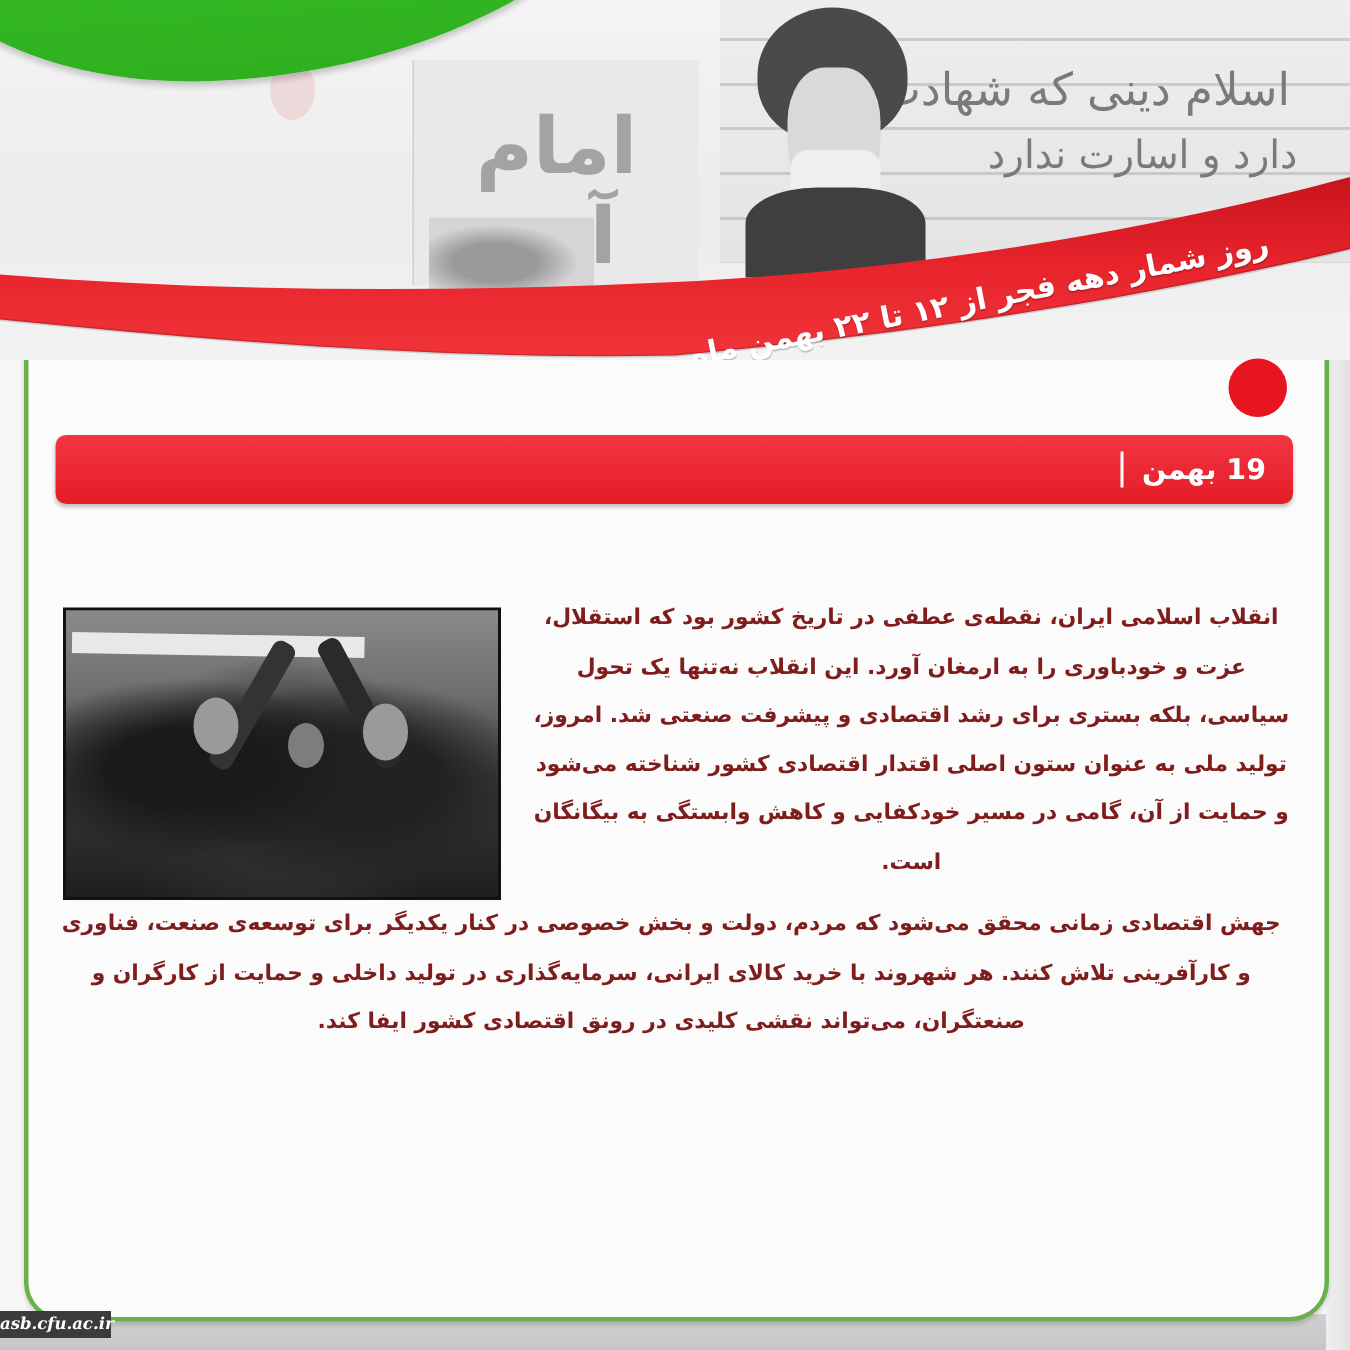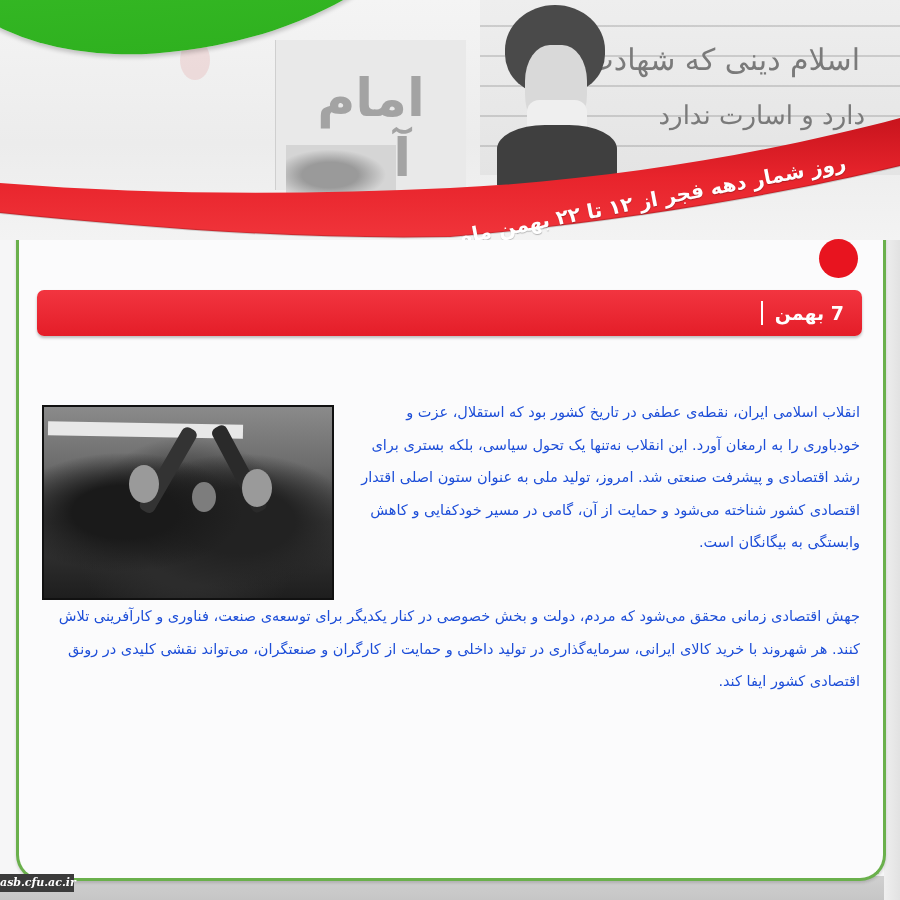--- a/index.html
+++ b/index.html
@@ -233,23 +233,23 @@
       position: absolute; left: 198px; top: 62px;
       width: 30px; height: 38px; border-radius: 50%; background: #9a9a9a;
     }
     .photo .head3 {
       position: absolute; left: 148px; top: 75px;
       width: 24px; height: 30px; border-radius: 50%; background: #7d7d7d;
     }
     .article {
       position: absolute;
       direction: rtl;
-      text-align: right;
-      color: #1d4ed8;
-      font-weight: normal;
+      text-align: center;
+      color: #7f1d1d;
+      font-weight: bold;
       font-size: 14.5px;
       line-height: 32.5px;
     }
     .article p { margin: 0; }
     .article-top {
       left: 355px; top: 396px;
       width: 505px;
     }
     .article-bottom {
       left: 35px; top: 600px;
@@ -275,21 +275,21 @@
 <div class="bottom-shade"></div>
 <div class="right-shade"></div>
 
 <div class="card"></div>
 
 <div class="banner">
   <div class="banner-bg"></div>
   <div class="faint-red"></div>
   <div class="wall">
     <div class="wall-text" style="right:40px; top:42px;">اسلام دینی که شهادت</div>
-    <div class="wall-text" style="right:35px; top:88px; font-size:26px;margin-top:12px;">دارد و اسارت ندارد</div>
+    <div class="wall-text" style="right:35px; top:88px; font-size:26px;">دارد و اسارت ندارد</div>
   </div>
   <div class="newspaper">
     <div class="newspaper-title">امام آمد</div>
     <div class="newspaper-photo"></div>
   </div>
   <div class="portrait">
     <div class="turban"></div>
     <div class="face"></div>
     <div class="beard"></div>
     <div class="robe"></div>
@@ -305,21 +305,21 @@
     </defs>
     <path d="M0,183 C150,195 300,195 450,188 C620,180 780,150 900,118 L900,166 C780,195 620,222 450,237 C300,240 150,228 0,213 Z" fill="url(#rg)"></path>
     <path d="M0,213 C150,228 300,240 450,237 C620,222 780,195 900,166" fill="none" stroke="rgba(0,0,0,0.15)" stroke-width="2"></path>
   </svg>
   <div class="ribbon-text" style="left:auto; right:55px; top:150px;">روز شمار دهه فجر از ۱۲ تا ۲۲ بهمن ماه</div>
 </div>
 
 <div class="red-dot"></div>
 
 <div class="title-box">
-  <span>7 بهمن</span>
+  <span>19 بهمن</span>
   <span class="sep"></span>
 </div>
 
 <div class="photo">
   <div class="banner-strip"></div>
   <div class="arm1"></div>
   <div class="arm2"></div>
   <div class="head1"></div>
   <div class="head2"></div>
   <div class="head3"></div>

